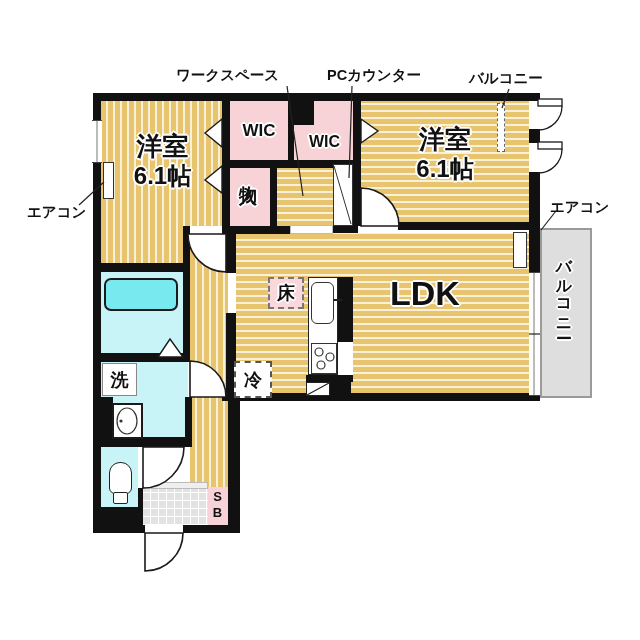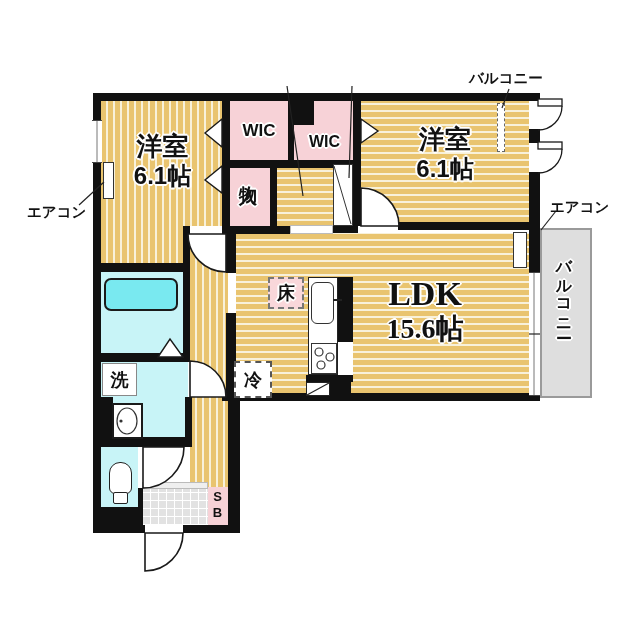--- a/index.html
+++ b/index.html
@@ -159,36 +159,37 @@
   <div class="room-label outline-txt" style="left:100px;top:132px;width:125px;font-size:26px;">
     <div>洋室</div>
     <div style="font-size:24px;">6.1帖</div>
   </div>
 
   <div class="room-label outline-txt" style="left:370px;top:125px;width:150px;font-size:26px;">
     <div>洋室</div>
     <div style="font-size:24px;">6.1帖</div>
   </div>
 
-  <div class="room-label outline-txt" style="left:340px;top:274px;width:170px;font-size:34px;font-family:Liberation Serif, serif;">
+  <div class="room-label outline-txt" style="left:340px;top:274px;width:170px;font-size:34px;">
     <div>LDK</div>
-    <div style="font-size:28px;">15.6帖</div>
   </div>
 
   <div class="boxlabel outline-txt" style="left:230px;top:119px;width:58px;height:24px;font-size:17px;">WIC</div>
   <div class="boxlabel outline-txt" style="left:296px;top:130px;width:57px;height:24px;font-size:16px;">WIC</div>
 
   <div class="abs vtext outline-txt" style="left:239px;top:172px;font-size:18px;font-weight:bold;line-height:1;">物入</div>
 
   <div class="boxlabel outline-txt" style="left:268px;top:277px;width:36px;height:32px;font-size:18px;">床</div>
   <div class="boxlabel" style="left:234px;top:361px;width:38px;height:37px;font-size:18px;">冷</div>
   <div class="boxlabel" style="left:102px;top:363px;width:35px;height:33px;font-size:18px;">洗</div>
 
 
   <div class="abs vtext" style="left:211px;top:489px;font-size:13px;font-weight:bold;line-height:1;letter-spacing:1px;">SB</div>
 
   <div class="abs vtext outline-txt" style="left:553px;top:248px;font-size:16px;font-weight:bold;letter-spacing:2px;">バルコニー</div>
 
+  <div class="annot" style="left:176px;top:66px;">ワークスペース</div>
+  <div class="annot" style="left:327px;top:66px;">PCカウンター</div>
   <div class="annot" style="left:469px;top:69px;">バルコニー</div>
   <div class="annot" style="left:27px;top:203px;">エアコン</div>
   <div class="annot" style="left:550px;top:198px;">エアコン</div>
 
 </div>
 
 </body></html>

